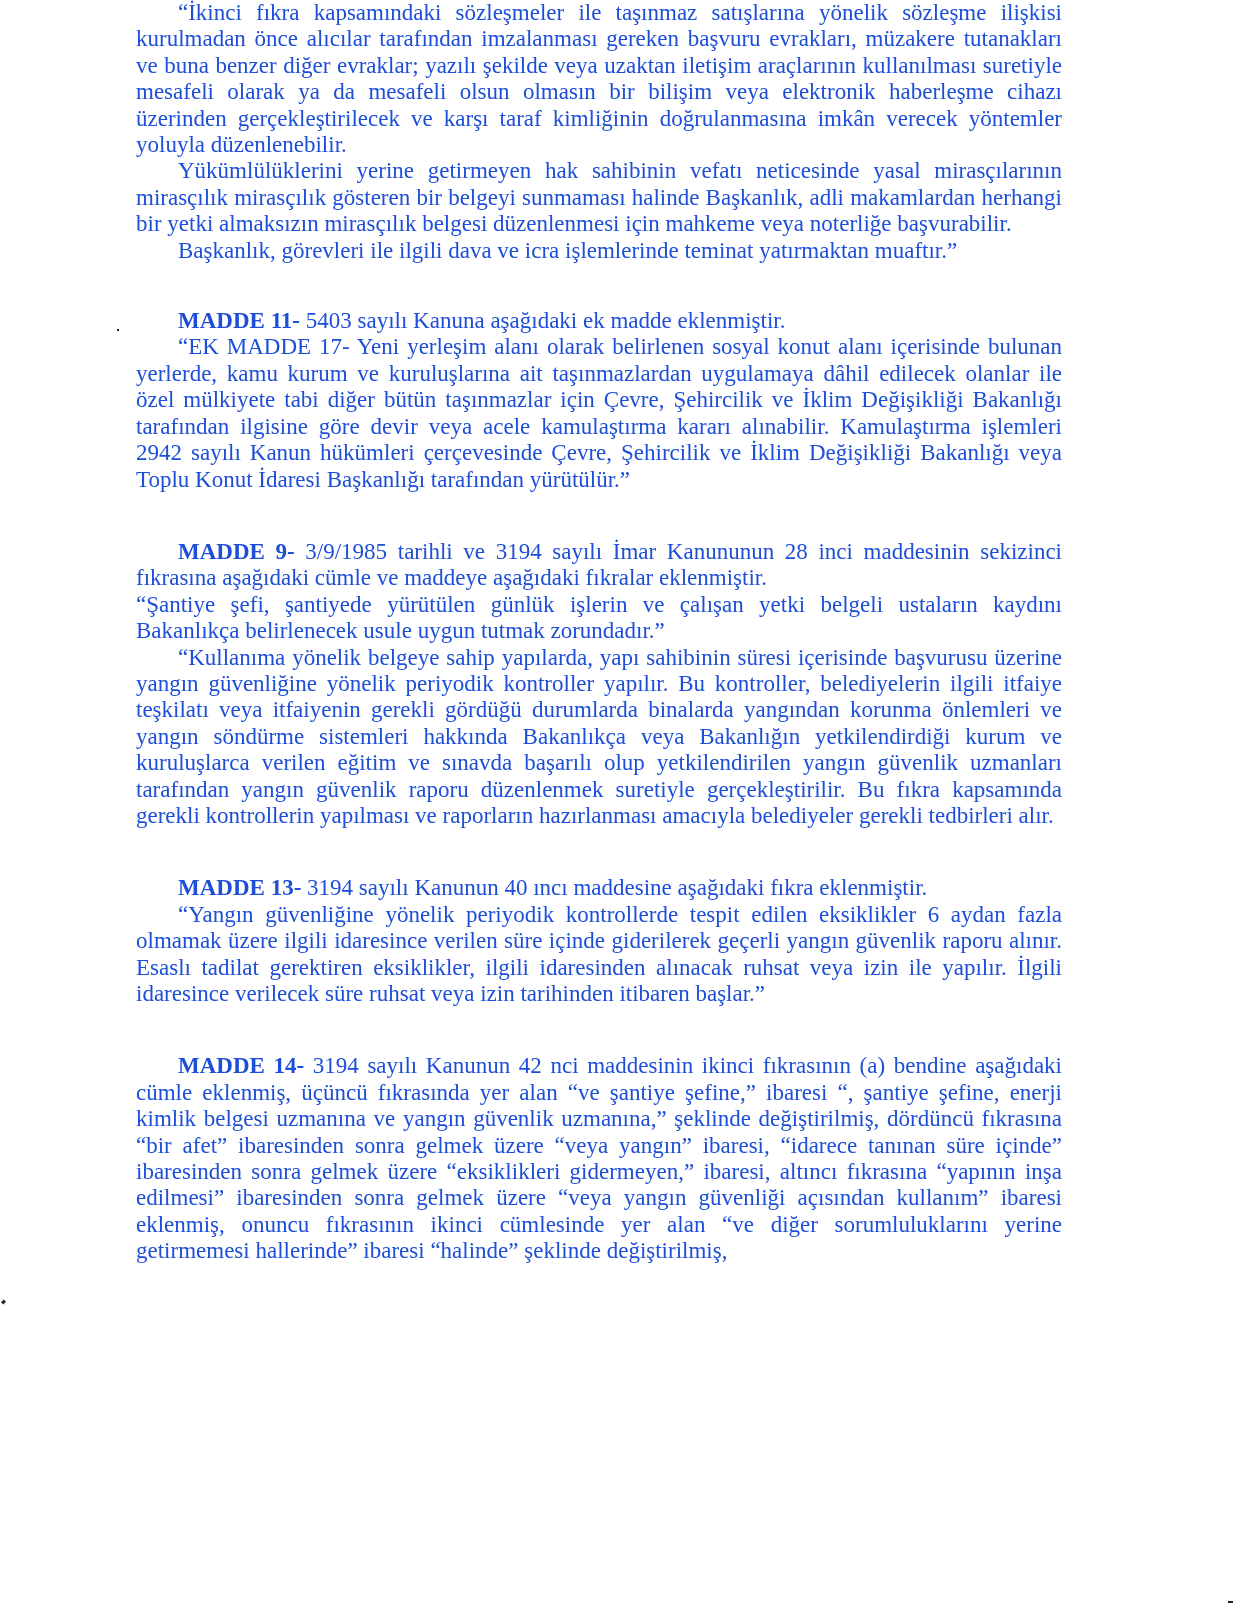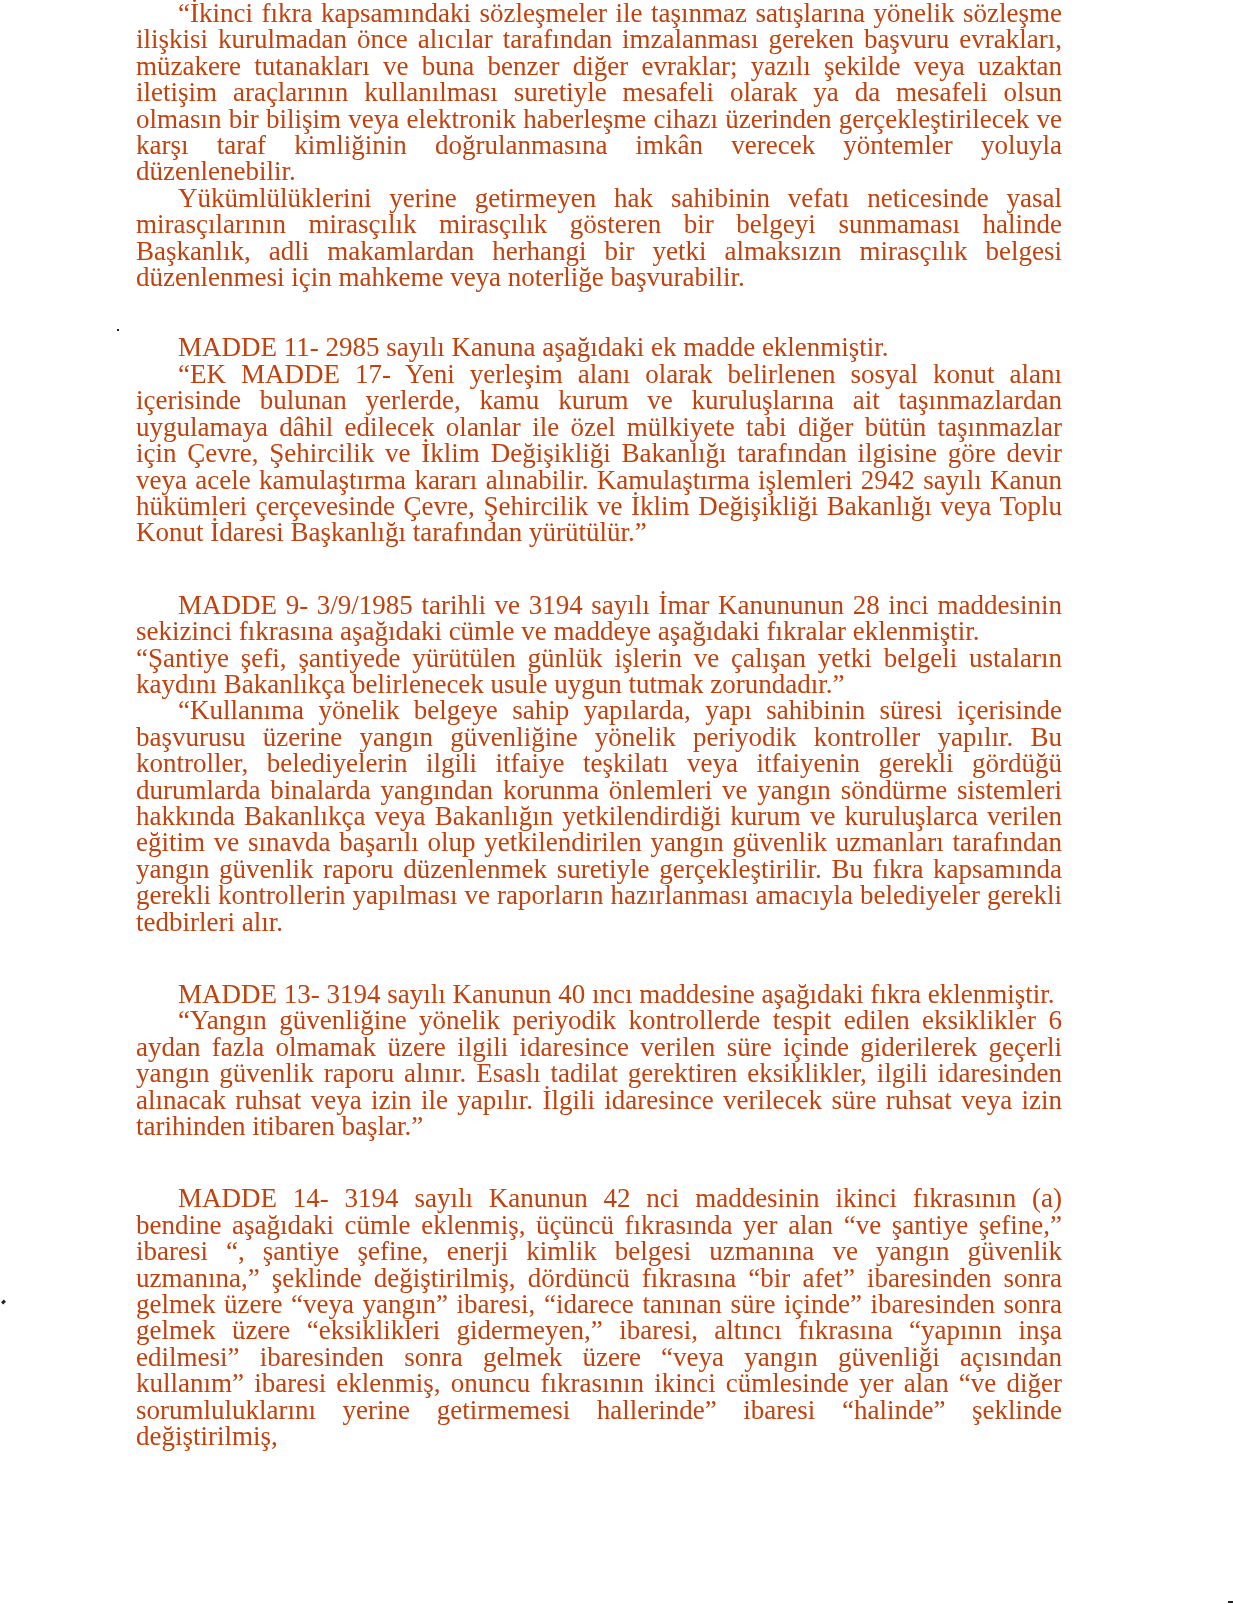--- a/index.html
+++ b/index.html
@@ -3,46 +3,47 @@
 <meta charset="utf-8">
 <style>
   html, body { margin: 0; padding: 0; background: #ffffff; }
   body { width: 1233px; height: 1604px; position: relative; overflow: hidden; }
   .page {
     position: absolute;
     left: 136px;
     top: 0px;
     width: 926px;
     font-family: "Liberation Serif", "DejaVu Serif", serif;
-    font-size: 27px;
+    font-size: 23px;
     line-height: 26.4px;
-    color: #c2410c;
+    color: #1d4ed8;
     text-align: justify;
   }
   .p { margin: 0; }
   .indent { text-indent: 42px; }
   .gap { height: 26px; }
   .gap-lg { height: 30px; }
-  .madde-title { font-weight: normal; }
+  .madde-title { font-weight: bold; }
   .mark { position: absolute; background: #222; }
   .mark-dot { left: 117px; top: 329px; width: 2px; height: 2px; }
   .mark-left { left: 2px; top: 1300px; width: 3px; height: 4px; transform: rotate(45deg); }
   .mark-br { left: 1228px; top: 1601px; width: 5px; height: 2px; }
 </style>
 </head>
 <body>
 
 <div class="page">
 
   <p class="p indent">“İkinci fıkra kapsamındaki sözleşmeler ile taşınmaz satışlarına yönelik sözleşme ilişkisi kurulmadan önce alıcılar tarafından imzalanması gereken başvuru evrakları, müzakere tutanakları ve buna benzer diğer evraklar; yazılı şekilde veya uzaktan iletişim araçlarının kullanılması suretiyle mesafeli olarak ya da mesafeli olsun olmasın bir bilişim veya elektronik haberleşme cihazı üzerinden gerçekleştirilecek ve karşı taraf kimliğinin doğrulanmasına imkân verecek yöntemler yoluyla düzenlenebilir.</p>
   <p class="p indent">Yükümlülüklerini yerine getirmeyen hak sahibinin vefatı neticesinde yasal mirasçılarının mirasçılık mirasçılık gösteren bir belgeyi sunmaması halinde Başkanlık, adli makamlardan herhangi bir yetki almaksızın mirasçılık belgesi düzenlenmesi için mahkeme veya noterliğe başvurabilir.</p>
+  <p class="p indent">Başkanlık, görevleri ile ilgili dava ve icra işlemlerinde teminat yatırmaktan muaftır.”</p>
 
   <div class="gap" style="height:44px"></div>
 
-  <p class="p indent"><span class="madde-title">MADDE 11-</span><span> 2985 sayılı Kanuna aşağıdaki ek madde eklenmiştir.</span></p>
+  <p class="p indent"><span class="madde-title">MADDE 11-</span><span> 5403 sayılı Kanuna aşağıdaki ek madde eklenmiştir.</span></p>
   <p class="p indent">“EK MADDE 17- Yeni yerleşim alanı olarak belirlenen sosyal konut alanı içerisinde bulunan yerlerde, kamu kurum ve kuruluşlarına ait taşınmazlardan uygulamaya dâhil edilecek olanlar ile özel mülkiyete tabi diğer bütün taşınmazlar için Çevre, Şehircilik ve İklim Değişikliği Bakanlığı tarafından ilgisine göre devir veya acele kamulaştırma kararı alınabilir. Kamulaştırma işlemleri 2942 sayılı Kanun hükümleri çerçevesinde Çevre, Şehircilik ve İklim Değişikliği Bakanlığı veya Toplu Konut İdaresi Başkanlığı tarafından yürütülür.”</p>
 
   <div class="gap-lg" style="height:46px"></div>
 
   <p class="p indent"><span class="madde-title">MADDE 9-</span><span> 3/9/1985 tarihli ve 3194 sayılı İmar Kanununun 28 inci maddesinin sekizinci fıkrasına aşağıdaki cümle ve maddeye aşağıdaki fıkralar eklenmiştir.</span></p>
   <p class="p">“Şantiye şefi, şantiyede yürütülen günlük işlerin ve çalışan yetki belgeli ustaların kaydını Bakanlıkça belirlenecek usule uygun tutmak zorundadır.”</p>
   <p class="p indent">“Kullanıma yönelik belgeye sahip yapılarda, yapı sahibinin süresi içerisinde başvurusu üzerine yangın güvenliğine yönelik periyodik kontroller yapılır. Bu kontroller, belediyelerin ilgili itfaiye teşkilatı veya itfaiyenin gerekli gördüğü durumlarda binalarda yangından korunma önlemleri ve yangın söndürme sistemleri hakkında Bakanlıkça veya Bakanlığın yetkilendirdiği kurum ve kuruluşlarca verilen eğitim ve sınavda başarılı olup yetkilendirilen yangın güvenlik uzmanları tarafından yangın güvenlik raporu düzenlenmek suretiyle gerçekleştirilir. Bu fıkra kapsamında gerekli kontrollerin yapılması ve raporların hazırlanması amacıyla belediyeler gerekli tedbirleri alır.</p>
 
   <div class="gap-lg" style="height:46px"></div>
 

